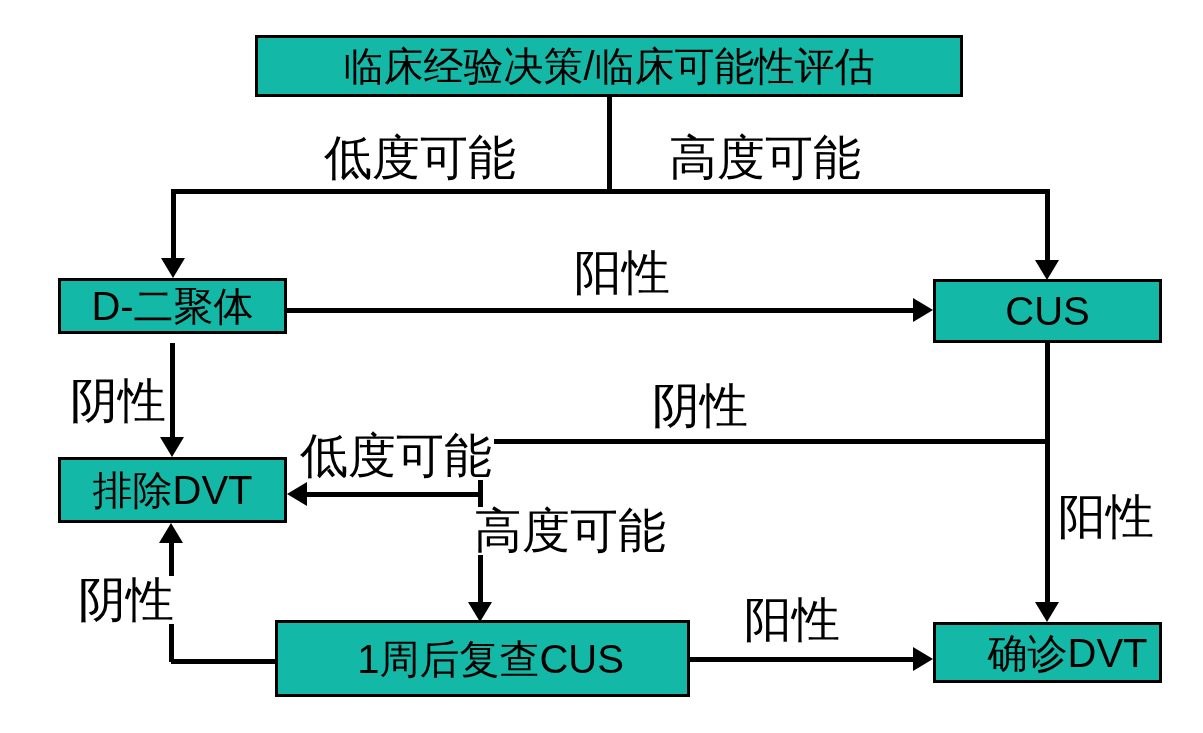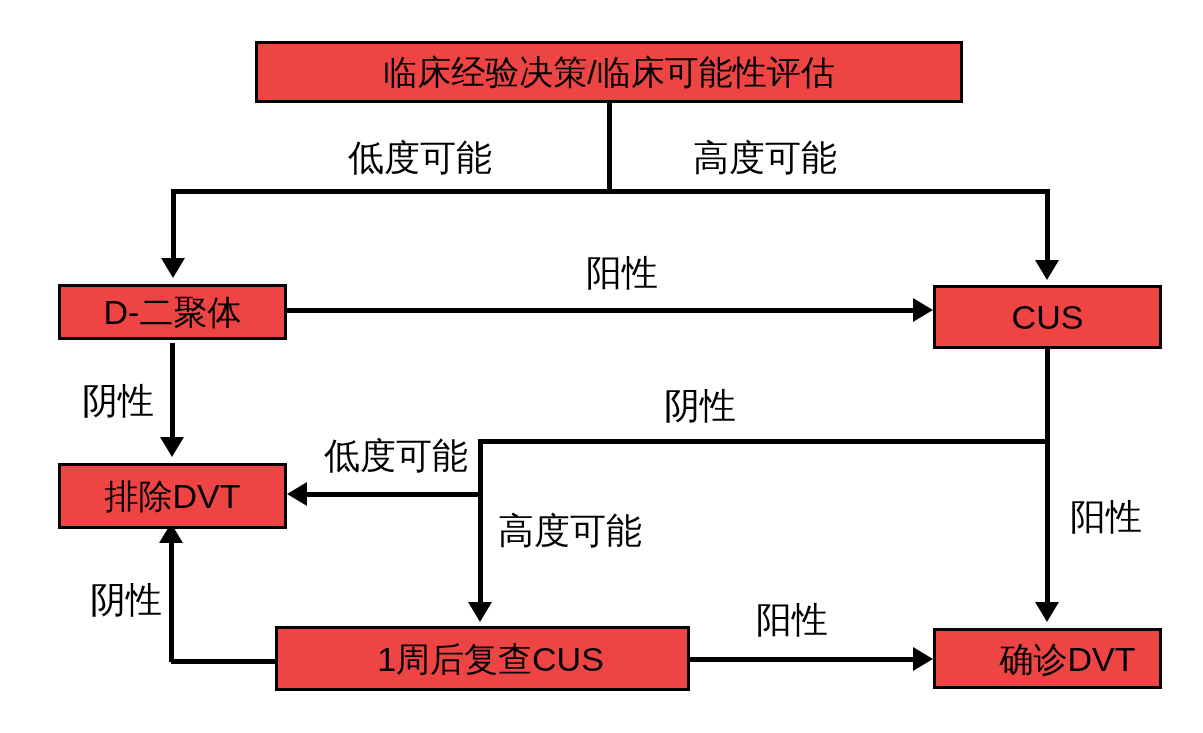--- a/index.html
+++ b/index.html
@@ -13,35 +13,34 @@
     height: 733px;
     background: #ffffff;
     overflow: hidden;
     font-family: "Liberation Sans", sans-serif;
     color: #000000;
   }
   .node {
     position: absolute;
     box-sizing: border-box;
     border: 3px solid #000000;
-    background: #ef4444;
+    background: #14b8a6;
     display: flex;
     align-items: center;
     justify-content: center;
-    font-size: 34px;
+    font-size: 40px;
     line-height: 1;
     white-space: nowrap;
     z-index: 3;
-    margin-top: 6px;
   }
   .n-assessment { left: 255px; top: 35px;  width: 708px; height: 62px; }
   .n-ddimer     { left: 58px;  top: 278px; width: 229px; height: 56px; }
   .n-cus        { left: 933px; top: 279px; width: 229px; height: 64px; }
   .n-exclude    { left: 58px;  top: 457px; width: 229px; height: 66px; }
-  .n-recheck    { left: 275px; top: 620px; width: 415px; height: 65px; padding-left: 16px; }
+  .n-recheck    { left: 275px; top: 620px; width: 415px; height: 77px; padding-left: 16px; }
   .n-confirm    { left: 933px; top: 622px; width: 229px; height: 61px; padding-left: 40px; }
 
   .line {
     position: absolute;
     background: #000000;
     z-index: 1;
   }
   .arrow {
     position: absolute;
     width: 0;
@@ -49,21 +48,21 @@
     z-index: 2;
   }
   .arrow.down  { border-left: 12px solid transparent; border-right: 12px solid transparent; border-top: 20px solid #000000; }
   .arrow.up    { border-left: 12px solid transparent; border-right: 12px solid transparent; border-bottom: 20px solid #000000; }
   .arrow.right { border-top: 12px solid transparent; border-bottom: 12px solid transparent; border-left: 20px solid #000000; }
   .arrow.left  { border-top: 12px solid transparent; border-bottom: 12px solid transparent; border-right: 20px solid #000000; }
 
   .edge-label {
     position: absolute;
     transform: translate(-50%, -50%);
-    font-size: 36px;
+    font-size: 48px;
     line-height: 1;
     white-space: nowrap;
     background: #ffffff;
     padding: 0 2px;
     z-index: 4;
   }
 
   
   .c-stem          { left: 607px;  top: 97px;  width: 5px;   height: 96px; }
   .c-splitter      { left: 171px;  top: 189px; width: 879px; height: 5px; }

